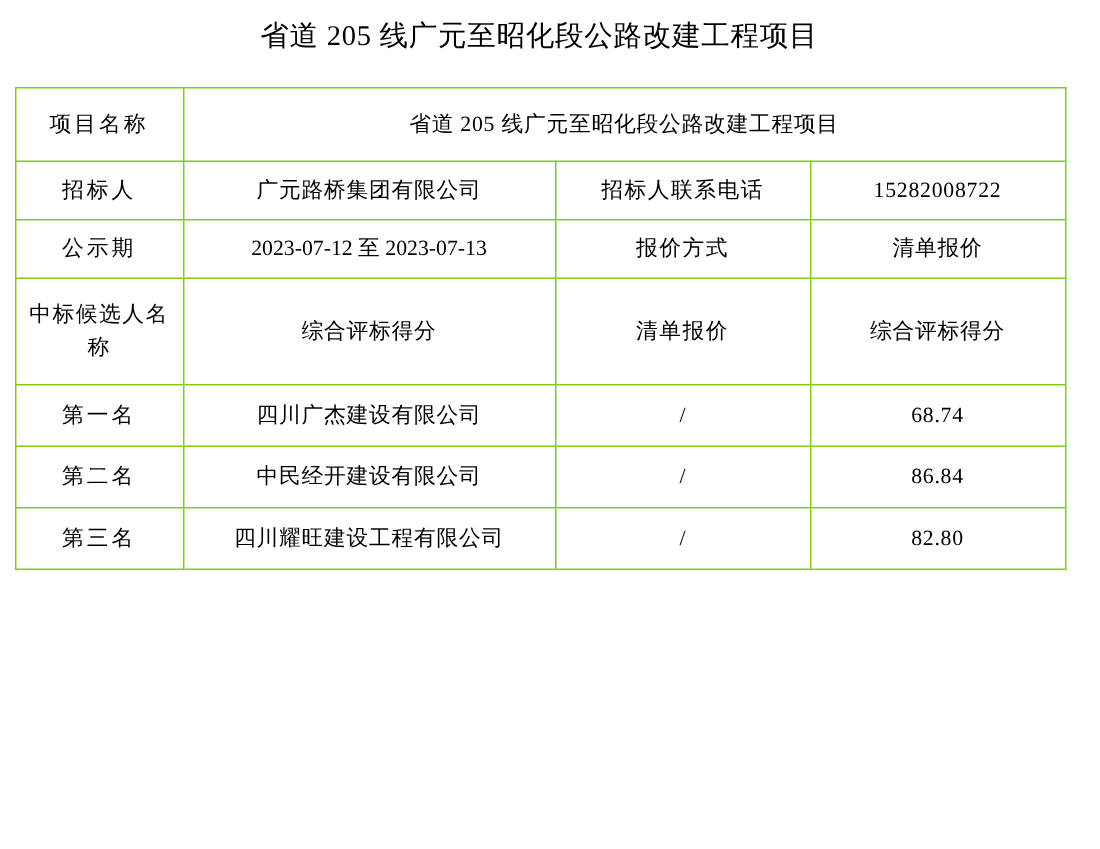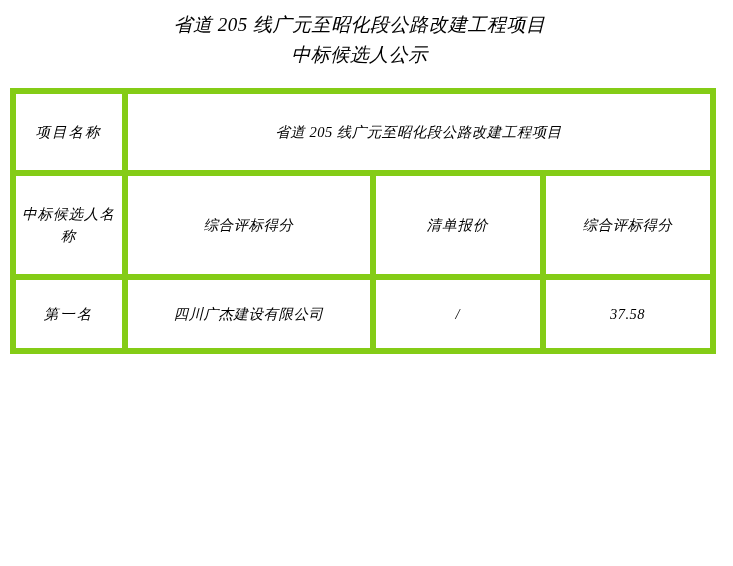--- a/index.html
+++ b/index.html
@@ -12,21 +12,20 @@
     background: #ffffff;
     font-family: "Liberation Serif", serif;
     color: #000000;
     overflow: hidden;
   }
   .page {
     width: 719px;
     height: 566px;
     position: relative;
     box-sizing: border-box;
-    font-style: italic;
   }
   .title-block {
     padding-top: 10px;
     text-align: center;
   }
   .title-line {
     font-size: 19px;
     letter-spacing: 0.5px;
     line-height: 30px;
     font-family: "Liberation Serif", serif;
@@ -35,25 +34,25 @@
   .table-wrap {
     margin: 18px auto 0 auto;
     width: 700px;
   }
   table.notice {
     border-collapse: collapse;
     width: 100%;
     table-layout: fixed;
   }
   table.notice td {
-    border: 6px solid #84cc16;
+    border: 1px solid #84cc16;
     text-align: center;
     vertical-align: middle;
     font-size: 14.5px;
-    padding: 18px 4px;
+    padding: 4px 4px;
     line-height: 22px;
     font-family: "Liberation Serif", serif;
   }
   .c-label {
     width: 112px;
     letter-spacing: 2px;
   }
   .big-project {
     font-size: 20px;
     letter-spacing: 0.5px;
@@ -86,45 +85,68 @@
     font-size: 14.5px;
   }
 </style>
 </head>
 <body>
 
 <div class="page">
 
   <div class="title-block">
     <div class="title-line">省道 205 线广元至昭化段公路改建工程项目</div>
-    <div class="title-line">中标候选人公示</div>
   </div>
 
   <div class="table-wrap">
     <table class="notice">
       <colgroup>
         <col style="width:112px">
         <col style="width:248px">
         <col style="width:170px">
         <col style="width:170px">
       </colgroup>
       <tbody>
         <tr class="row-h1">
           <td class="c-label">项目名称</td>
           <td class="big-project" colspan="3">省道 205 线广元至昭化段公路改建工程项目</td>
         </tr>
+        <tr class="row-h2">
+          <td class="c-label">招标人</td>
+          <td class="val-cell">广元路桥集团有限公司</td>
+          <td class="mid-label">招标人联系电话</td>
+          <td class="num-cell">15282008722</td>
+        </tr>
+        <tr class="row-notice">
+          <td class="c-label">公示期</td>
+          <td class="tight">2023-07-12 至 2023-07-13</td>
+          <td class="mid-label">报价方式</td>
+          <td class="val-cell">清单报价</td>
+        </tr>
         <tr class="row-cand">
           <td class="c-label label-two-line">中标候选人名称</td>
           <td class="val-cell">综合评标得分</td>
           <td class="mid-label">清单报价</td>
           <td class="val-cell">综合评标得分</td>
         </tr>
         <tr class="row-rank">
           <td class="c-label">第一名</td>
           <td class="val-cell">四川广杰建设有限公司</td>
           <td class="slash-cell">/</td>
-          <td class="num-cell">37.58</td>
+          <td class="num-cell">68.74</td>
+        </tr>
+        <tr class="row-rank">
+          <td class="c-label">第二名</td>
+          <td class="val-cell">中民经开建设有限公司</td>
+          <td class="slash-cell">/</td>
+          <td class="num-cell">86.84</td>
+        </tr>
+        <tr class="row-rank">
+          <td class="c-label">第三名</td>
+          <td class="val-cell">四川耀旺建设工程有限公司</td>
+          <td class="slash-cell">/</td>
+          <td class="num-cell">82.80</td>
         </tr>
       </tbody>
     </table>
   </div>
 
 </div>
 
 </body></html>

